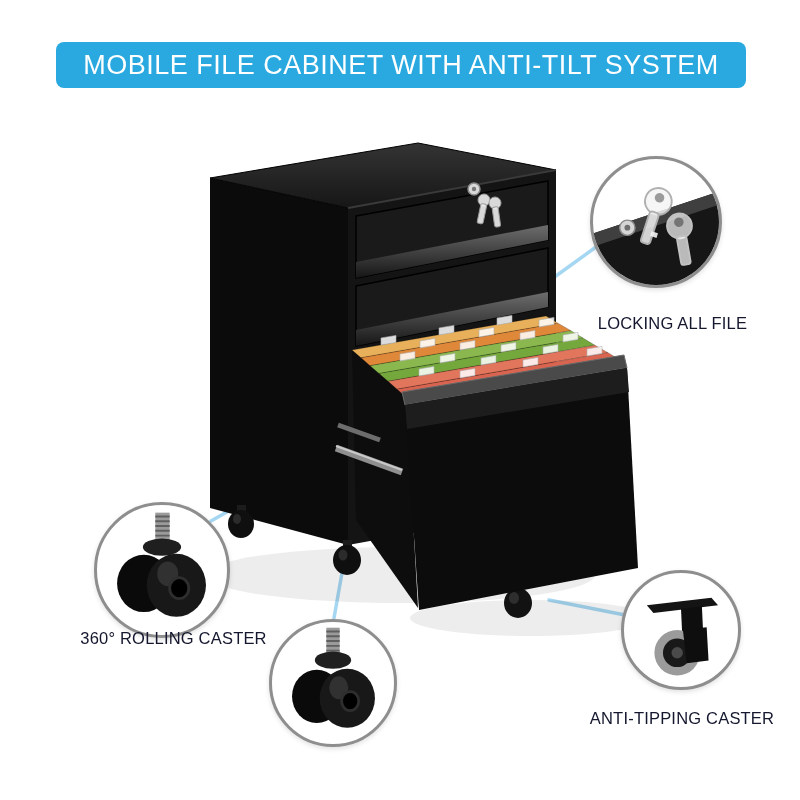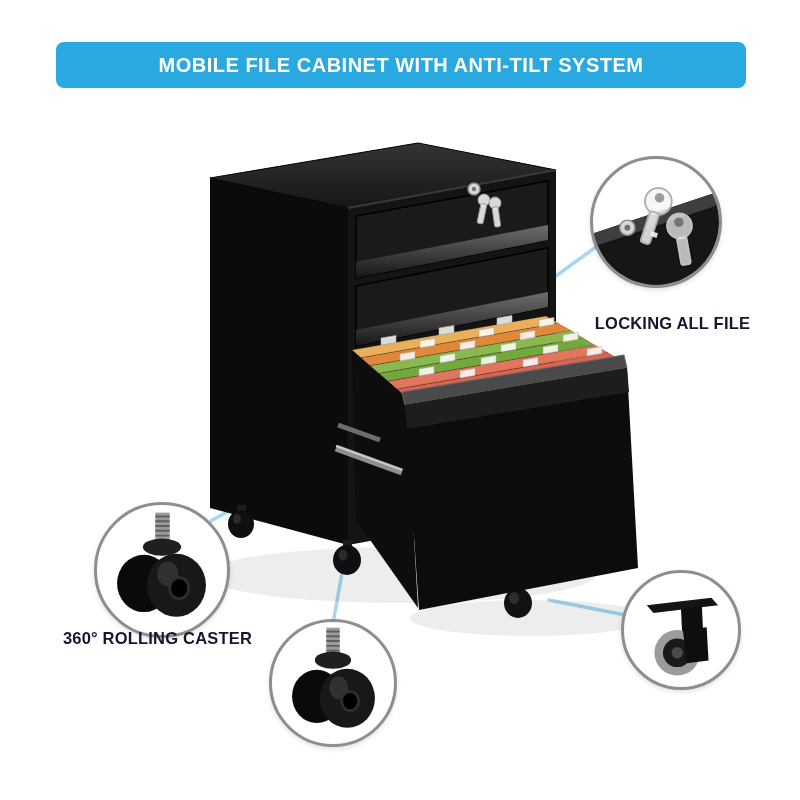--- a/index.html
+++ b/index.html
@@ -5,32 +5,32 @@
   * { margin:0; padding:0; box-sizing:border-box; }
   html,body { background:#ffffff; }
   #canvas {
     position:relative; width:800px; height:800px; background:#ffffff;
     font-family:"Liberation Sans", sans-serif; overflow:hidden;
   }
   .banner {
     position:absolute; left:56px; top:42px; width:690px; height:46px;
     background:#29a9e0; border-radius:8px;
     display:flex; align-items:center; justify-content:center;
-    color:#ffffff; font-weight:bold; font-size:20px; letter-spacing:0.5px;
+    color:#ffffff; font-weight:normal; font-size:27px; letter-spacing:0.5px;
     white-space:nowrap;
   }
   .scene { position:absolute; left:0; top:0; width:800px; height:800px; }
   .callout {
     position:absolute; border-radius:50%; border:3px solid #8e8e8e;
     background:#ffffff; overflow:hidden;
     box-shadow:0 2px 5px rgba(0,0,0,0.12);
   }
   .callout svg { display:block; width:100%; height:100%; }
   .label {
-    position:absolute; text-align:center; font-weight:bold; font-size:16.5px;
+    position:absolute; text-align:center; font-weight:normal; font-size:16.5px;
     color:#14172e; letter-spacing:0.2px; white-space:nowrap;
   }
 </style>
 </head>
 <body>
 
 <div id="canvas">
 
   <div class="banner">
     <span>MOBILE FILE CABINET WITH ANTI-TILT SYSTEM</span>
@@ -181,21 +181,21 @@
         <line x1="61" y1="27" x2="76" y2="27"></line>
         <line x1="61" y1="32" x2="76" y2="32"></line>
       </g>
       <ellipse cx="68" cy="44" rx="20" ry="9" fill="#1f1f1f"></ellipse>
       <ellipse cx="49" cy="82" rx="28" ry="30" fill="#0a0a0a"></ellipse>
       <ellipse cx="83" cy="84" rx="31" ry="33" fill="#181818"></ellipse>
       <ellipse cx="74" cy="72" rx="11" ry="13" fill="#313131"></ellipse>
       <ellipse cx="86" cy="87" rx="10" ry="11" fill="#000000" stroke="#2e2e2e" stroke-width="3"></ellipse>
     </svg>
   </div>
-  <div class="label" style="left:40px;top:629px;width:235px">360° ROLLING CASTER</div>
+  <div class="label" style="left:56px;top:629px;width:235px">360° ROLLING CASTER</div>
 
   <div class="callout" style="left:269px;top:619px;width:128px;height:128px">
     <svg viewBox="0 0 128 128">
       <rect x="57" y="6" width="14" height="28" fill="#9a9a9a"></rect>
       <g stroke="#5f5f5f" stroke-width="2">
         <line x1="57" y1="10" x2="71" y2="10"></line>
         <line x1="57" y1="15" x2="71" y2="15"></line>
         <line x1="57" y1="20" x2="71" y2="20"></line>
         <line x1="57" y1="25" x2="71" y2="25"></line>
         <line x1="57" y1="30" x2="71" y2="30"></line>
@@ -211,14 +211,15 @@
   <div class="callout" style="left:621px;top:570px;width:120px;height:120px">
     <svg viewBox="0 0 120 120">
       <polygon points="24,34 92,26 99,34 31,42" fill="#141414"></polygon>
       <polygon points="60,38 82,35 84,78 62,80" fill="#0e0e0e"></polygon>
       <circle cx="56" cy="84" r="24" fill="#9b9b9b"></circle>
       <circle cx="56" cy="84" r="15" fill="#191919"></circle>
       <circle cx="56" cy="84" r="6" fill="#4a4a4a"></circle>
       <polygon points="62,60 87,57 89,92 66,95" fill="#0e0e0e"></polygon>
     </svg>
   </div>
+  <div class="label" style="left:578px;top:709px;width:208px">ANTI-TIPPING CASTER</div>
 
 </div>
 
 </body></html>

